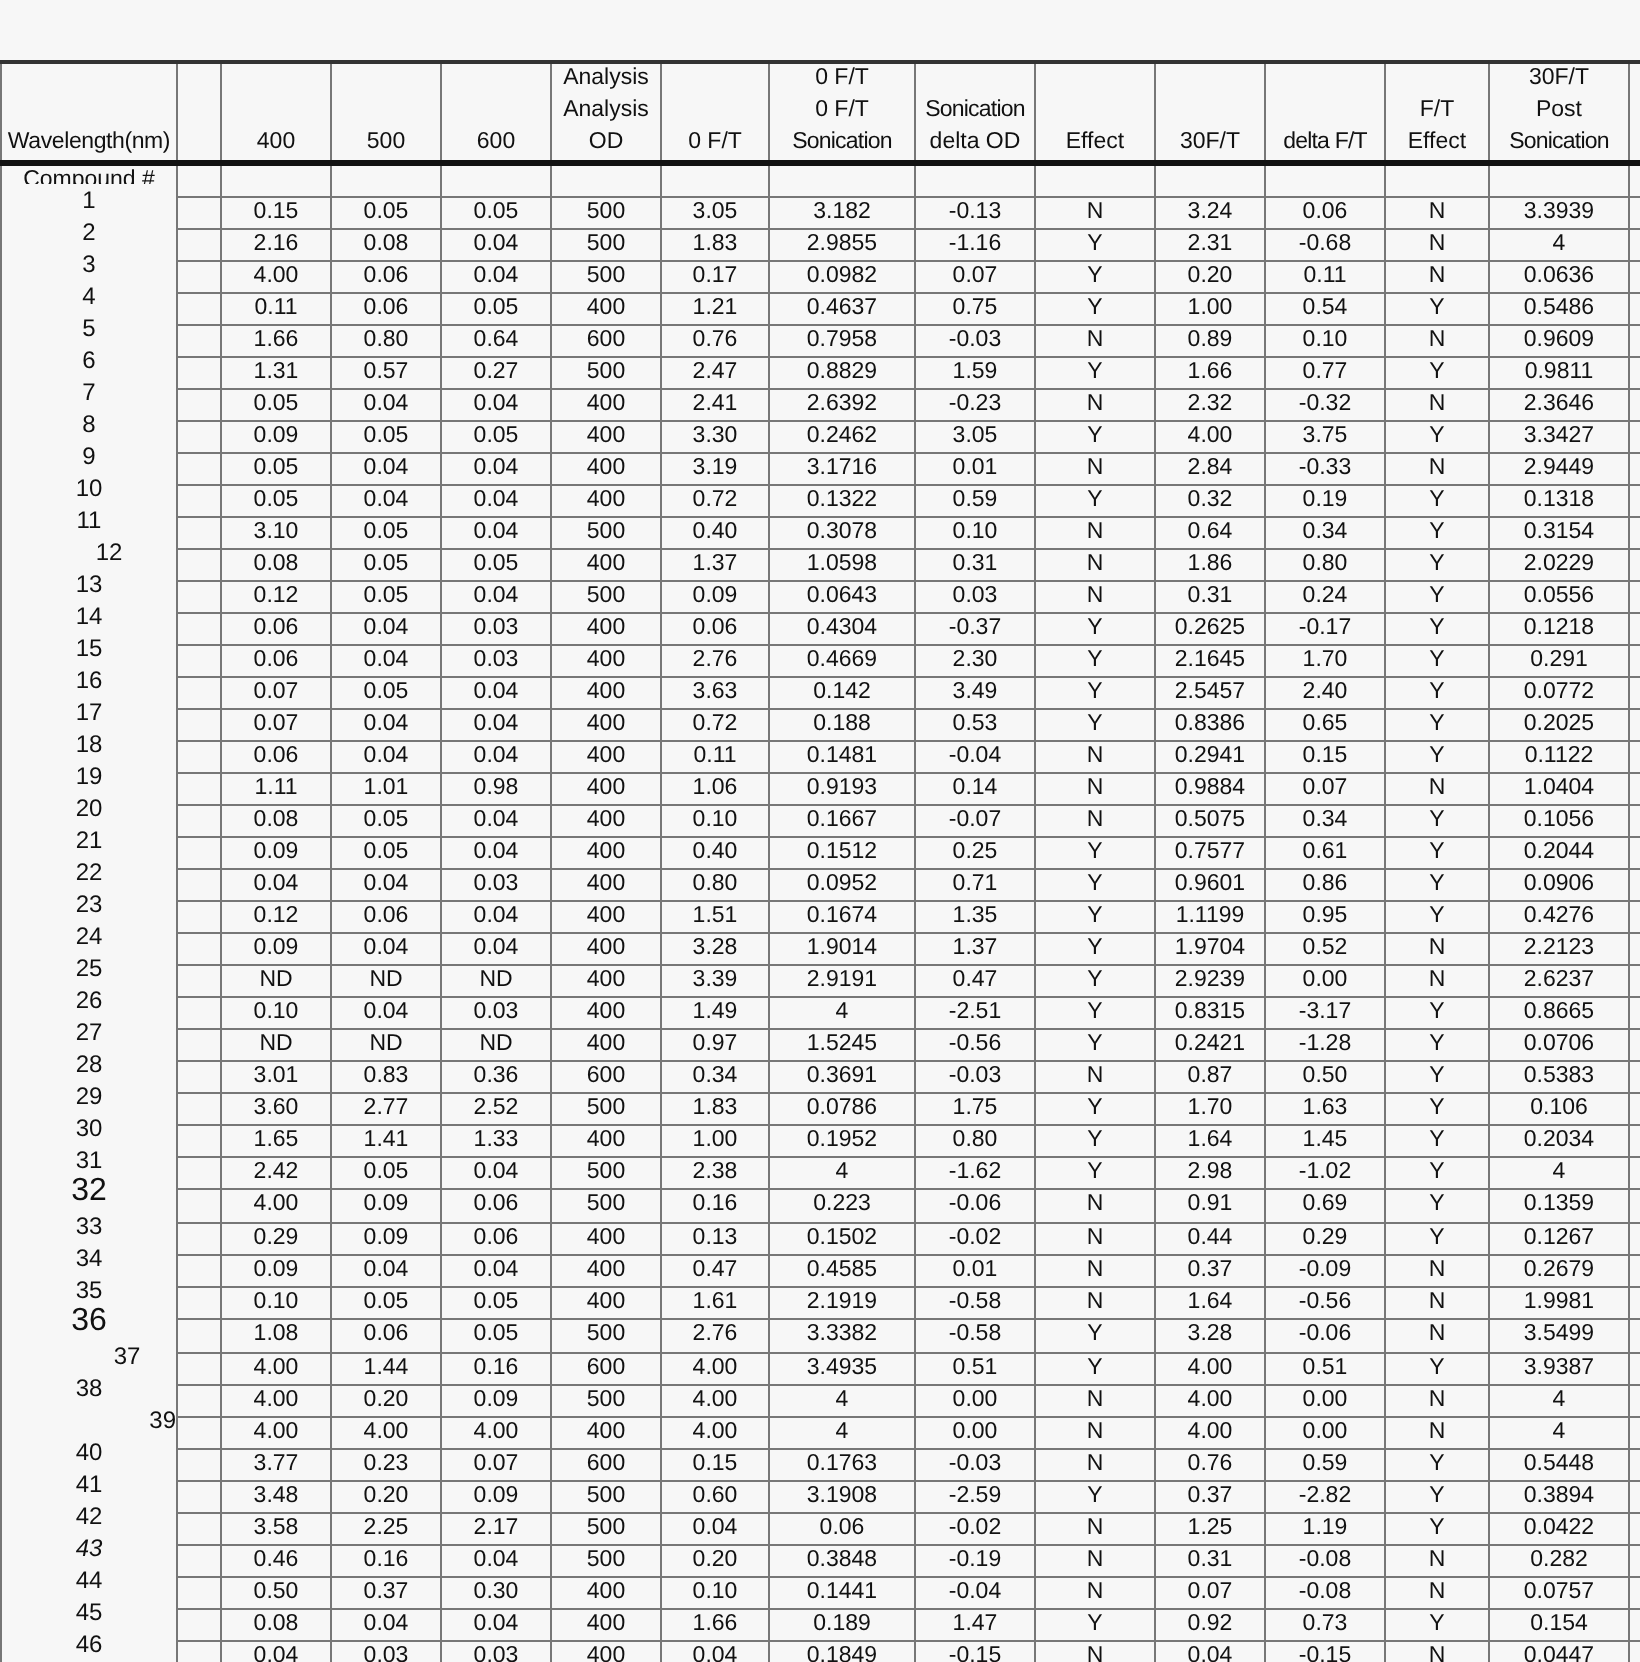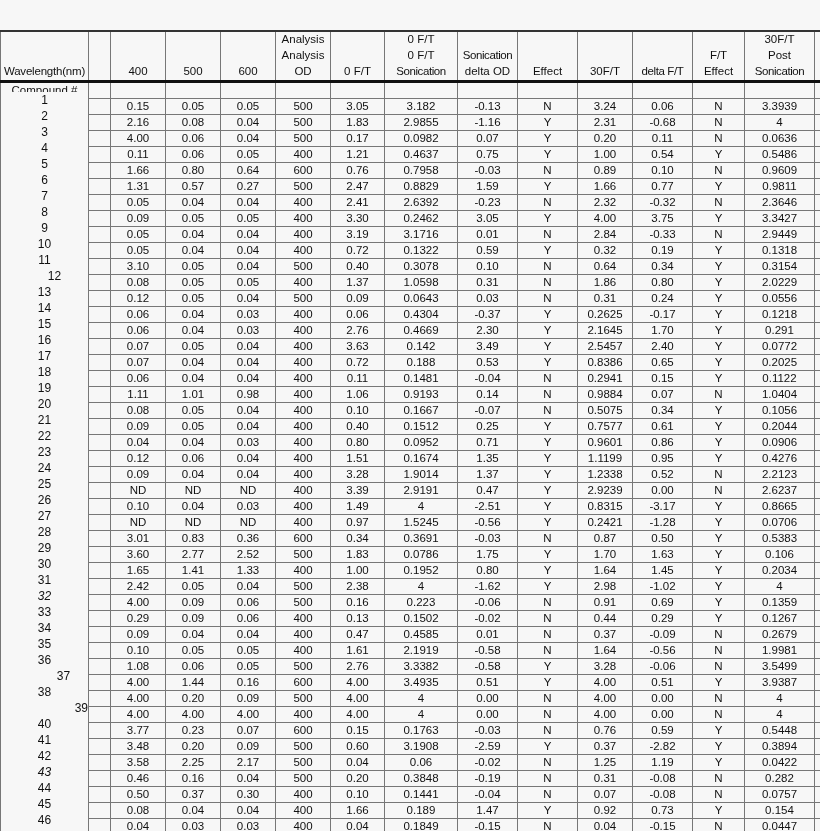--- a/index.html
+++ b/index.html
@@ -615,21 +615,21 @@
           <td class="label-cell" style="position: relative; top: -7px; font-size: 12px;">24</td>
           <td class="blankcol-white"></td>
           <td>0.09</td>
           <td>0.04</td>
           <td>0.04</td>
           <td>400</td>
           <td>3.28</td>
           <td>1.9014</td>
           <td>1.37</td>
           <td>Y</td>
-          <td>1.2338</td>
+          <td>1.9704</td>
           <td>0.52</td>
           <td>N</td>
           <td>2.2123</td>
           <td>0.2076</td>
         </tr>
         <tr class="data">
           <td class="label-cell" style="position: relative; top: -7px; font-size: 12px;">25</td>
           <td class="blankcol-white"></td>
           <td>ND</td>
           <td>ND</td>
@@ -741,21 +741,21 @@
           <td>4</td>
           <td>-1.62</td>
           <td>Y</td>
           <td>2.98</td>
           <td>-1.02</td>
           <td>Y</td>
           <td>4</td>
           <td>-1.0218</td>
         </tr>
         <tr class="data">
-          <td class="label-cell" style="position: relative; top: -7px; font-size: 12px; font-style: italic;">32</td>
+          <td class="label-cell" style="position: relative; top: -7px; font-size: 16px;">32</td>
           <td class="blankcol-white"></td>
           <td>4.00</td>
           <td>0.09</td>
           <td>0.06</td>
           <td>500</td>
           <td>0.16</td>
           <td>0.223</td>
           <td>-0.06</td>
           <td>N</td>
           <td>0.91</td>
@@ -809,21 +809,21 @@
           <td>2.1919</td>
           <td>-0.58</td>
           <td>N</td>
           <td>1.64</td>
           <td>-0.56</td>
           <td>N</td>
           <td>1.9981</td>
           <td>-0.3627</td>
         </tr>
         <tr class="data">
-          <td class="label-cell" style="position: relative; top: -7px; font-size: 12px;">36</td>
+          <td class="label-cell" style="position: relative; top: -7px; font-size: 16px;">36</td>
           <td class="blankcol-white"></td>
           <td>1.08</td>
           <td>0.06</td>
           <td>0.05</td>
           <td>500</td>
           <td>2.76</td>
           <td>3.3382</td>
           <td>-0.58</td>
           <td>Y</td>
           <td>3.28</td>

